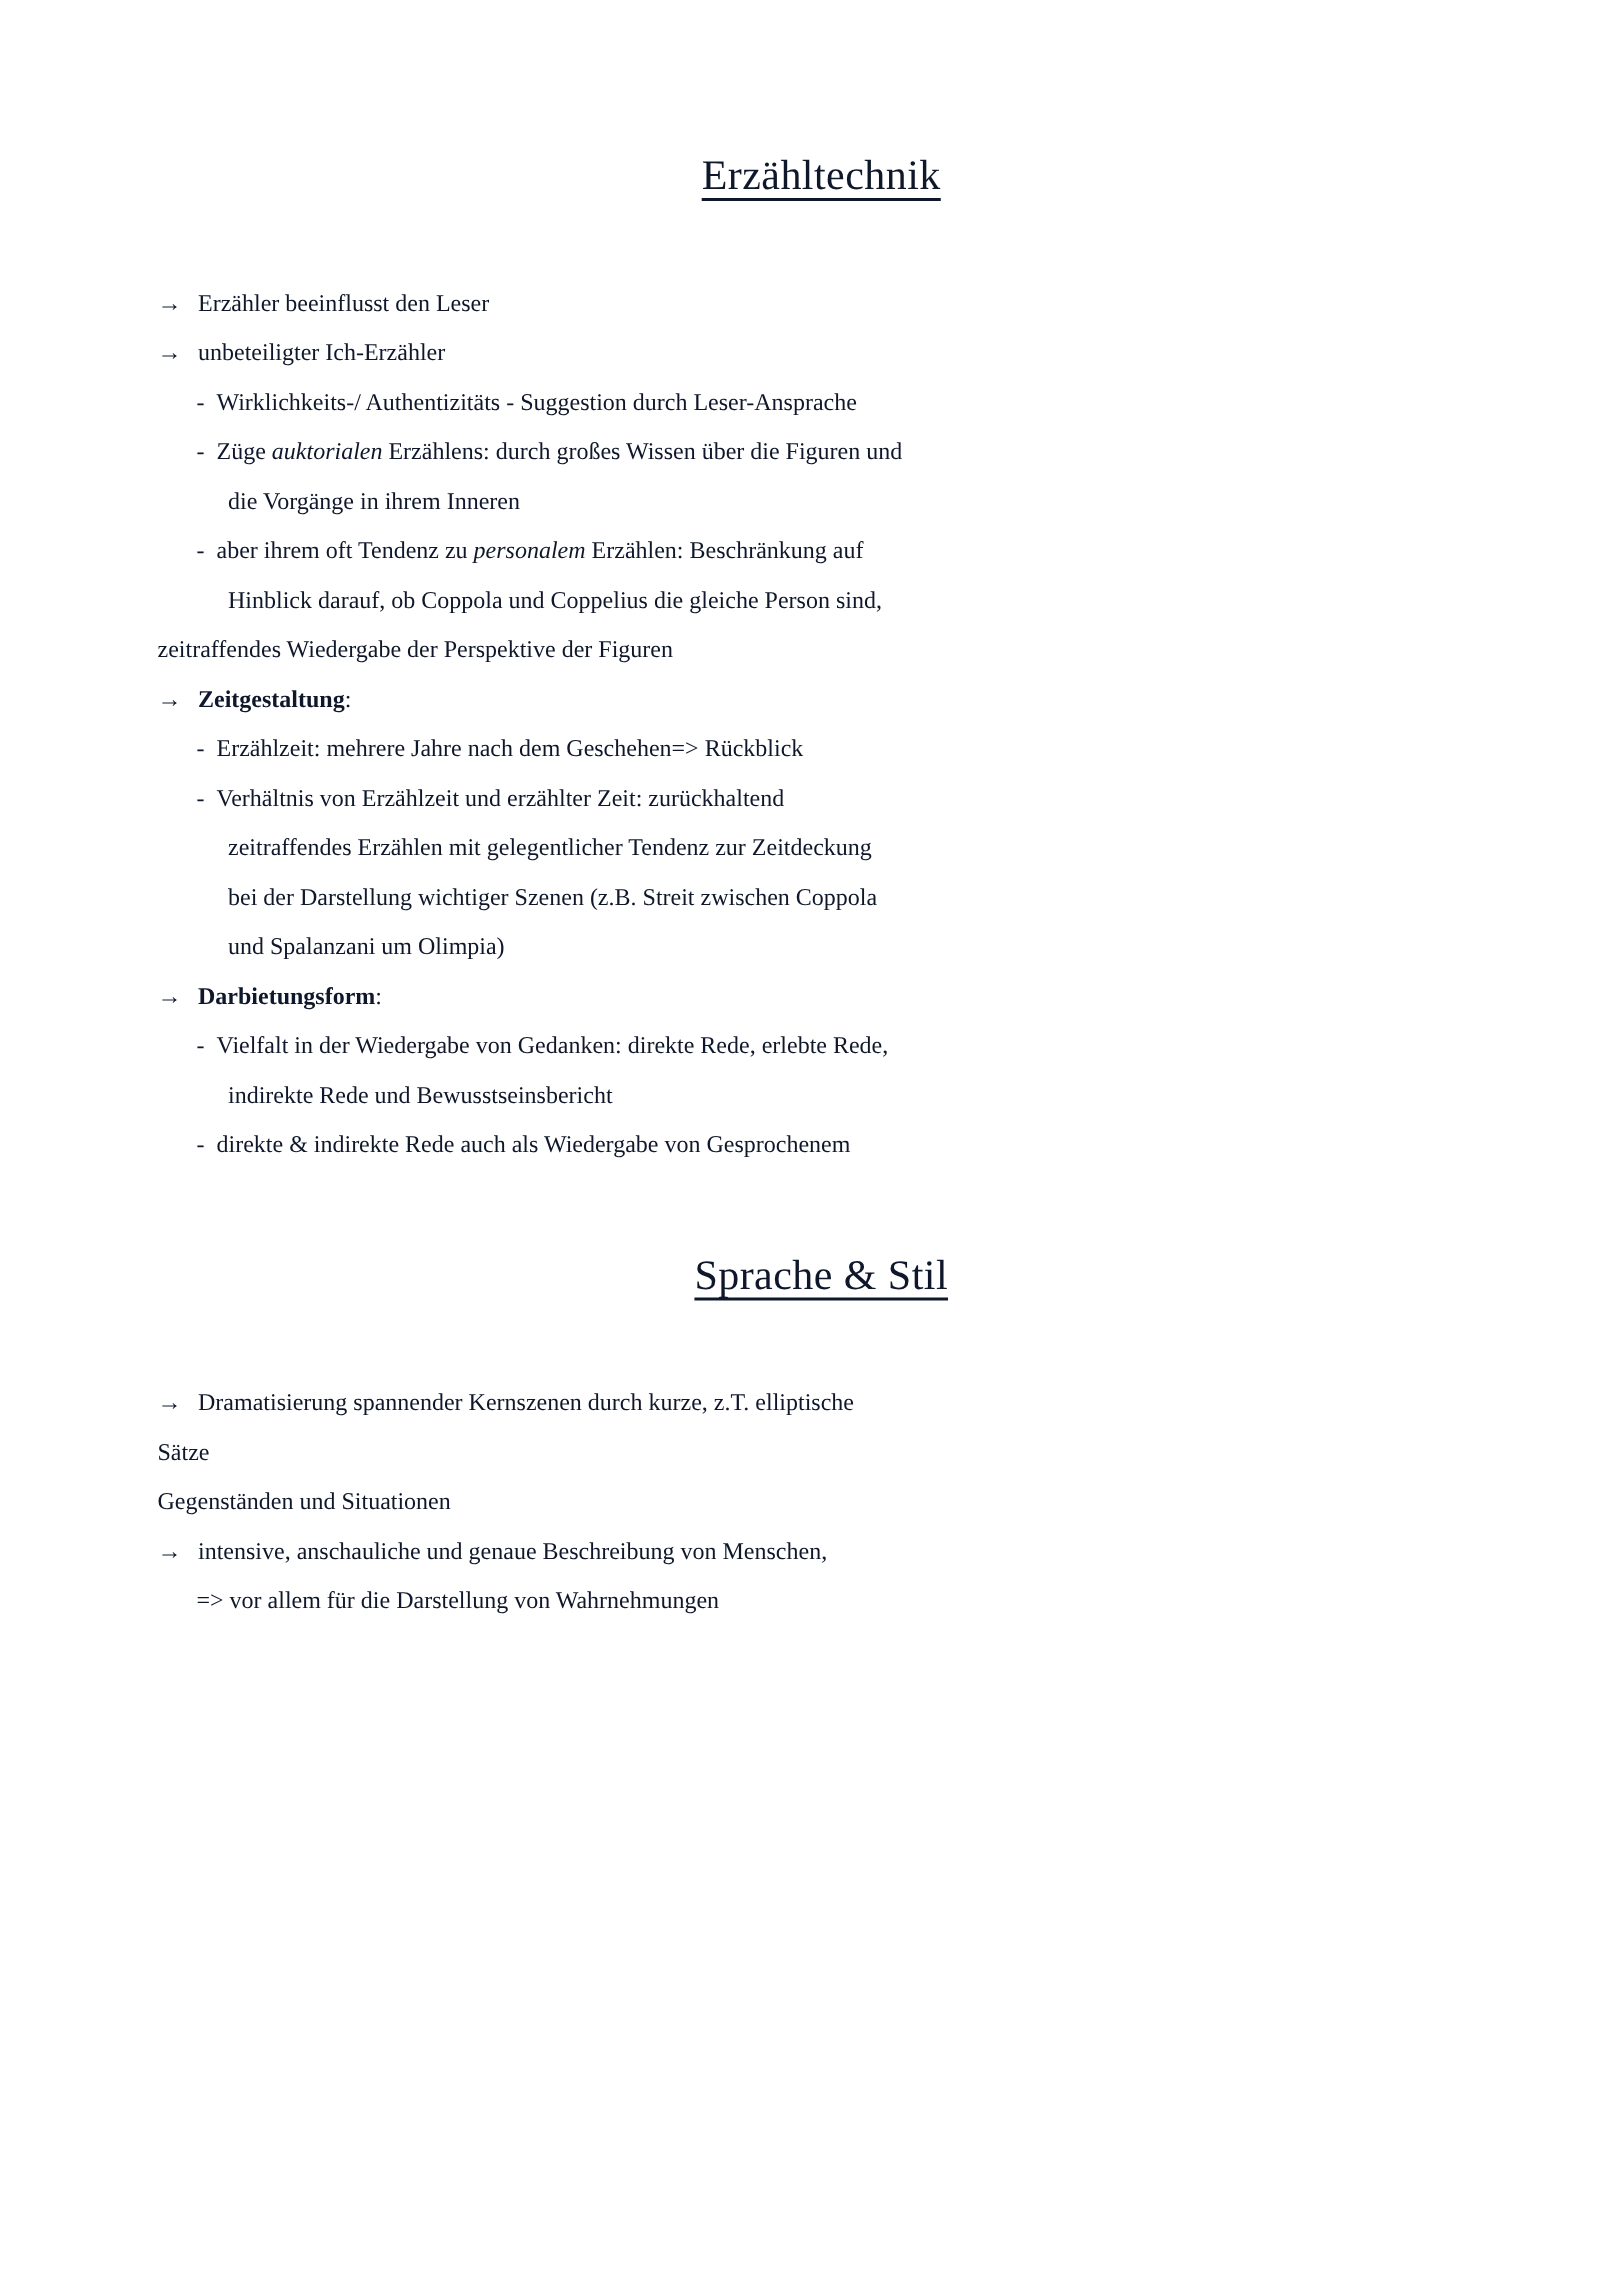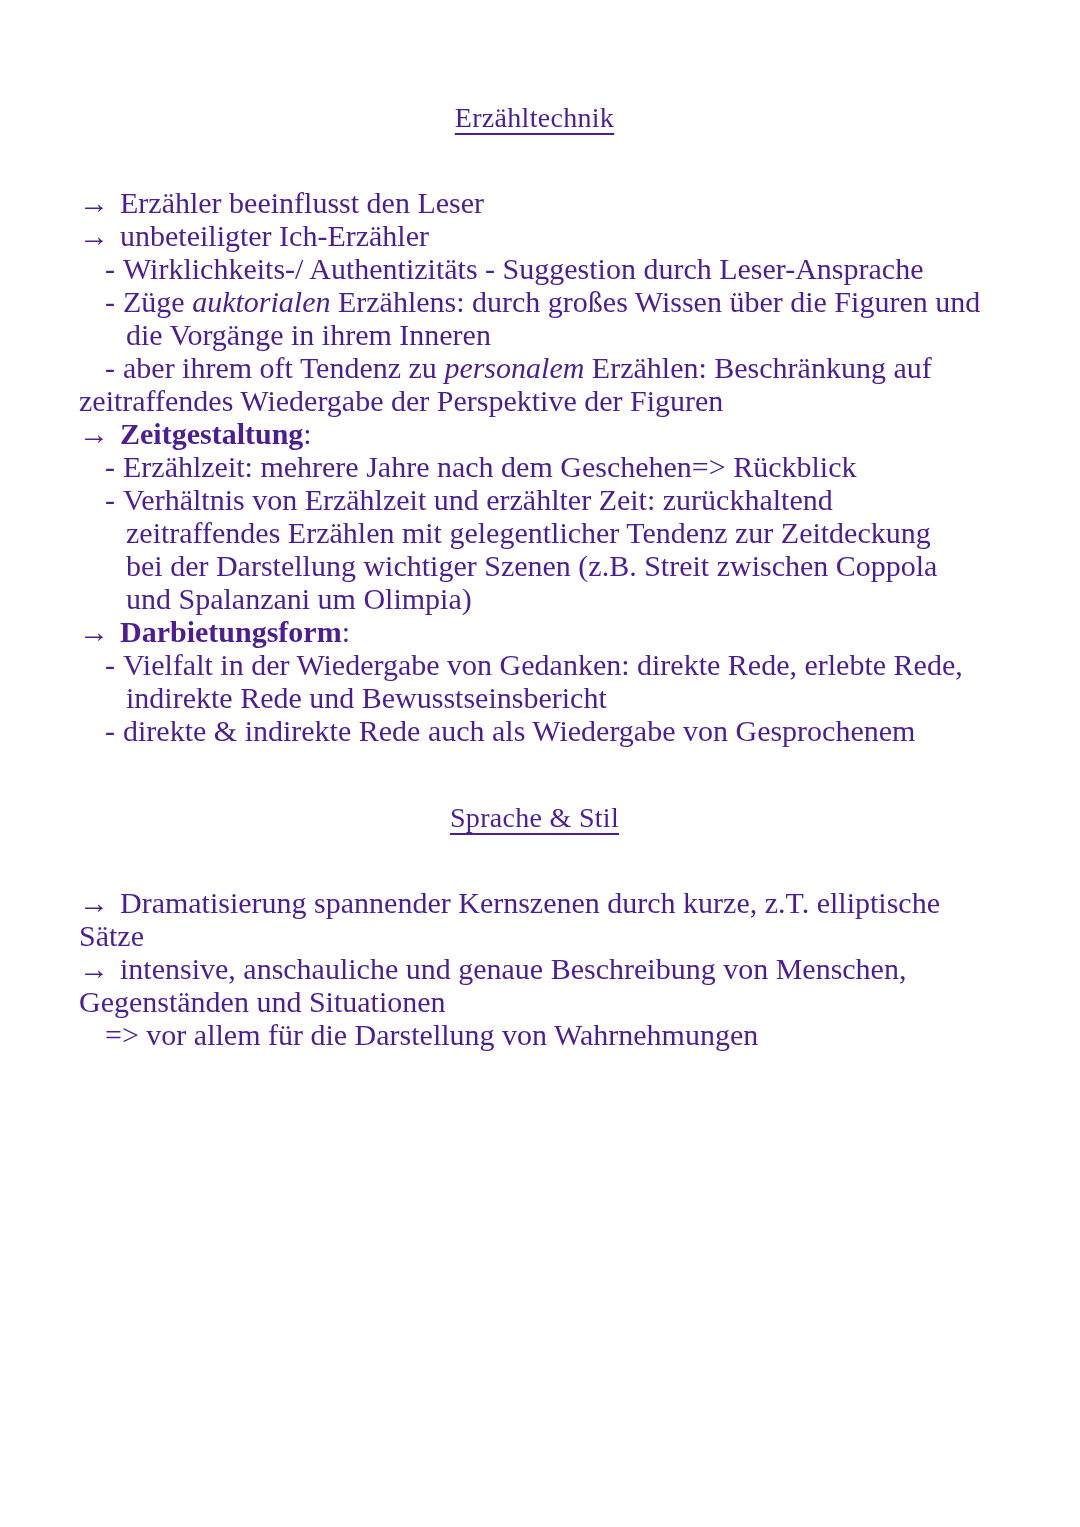--- a/index.html
+++ b/index.html
@@ -6,41 +6,41 @@
     margin: 0;
     padding: 0;
     background: #ffffff;
   }
   .page {
     position: relative;
     width: 1080px;
     height: 1127px;
     box-sizing: border-box;
     background: #ffffff;
-    color: #4c1d95;
+    color: #0f172a;
     font-family: "Liberation Serif", "DejaVu Serif", serif;
-    padding: 100px 90px 0 79px;
+    padding: 100px 90px 0 105px;
     overflow: hidden;
   }
   .doc-section + .doc-section {
     margin-top: 53px;
   }
   .sec-title {
     margin: 0 0 50px 0;
     font-size: 28px;
     line-height: 36px;
     font-weight: 400;
     text-align: center;
     text-decoration: underline;
     text-underline-offset: 6px;
     text-decoration-thickness: 1.5px;
     letter-spacing: 0.3px;
   }
   .line {
-    font-size: 30px;
+    font-size: 16px;
     line-height: 33px;
     white-space: nowrap;
   }
   .lvl0 { padding-left: 0; }
   .lvl1 { padding-left: 26px; }
   .lvl2 { padding-left: 47px; }
   .marker { display: inline-block; }
   .marker.arrow { margin-right: 11px; }
   .marker.dash  { margin-right: 8px; }
   .seg-i { font-style: italic; margin-top: 16px; }
@@ -51,33 +51,34 @@
 
 <div class="page">
     <section class="doc-section">
       <h1 class="sec-title">Erzähltechnik</h1>
       <div class="line lvl0"><span class="marker arrow">→</span><span class="seg seg-n">Erzähler beeinflusst den Leser</span></div>
       <div class="line lvl0"><span class="marker arrow">→</span><span class="seg seg-n">unbeteiligter Ich-Erzähler</span></div>
       <div class="line lvl1"><span class="marker dash">-</span><span class="seg seg-n">Wirklichkeits-/ Authentizitäts - Suggestion durch Leser-Ansprache</span></div>
       <div class="line lvl1"><span class="marker dash">-</span><span class="seg seg-n">Züge </span><span class="seg seg-i">auktorialen</span><span class="seg seg-n"> Erzählens: durch großes Wissen über die Figuren und</span></div>
       <div class="line lvl2"><span class="seg seg-n">die Vorgänge in ihrem Inneren</span></div>
       <div class="line lvl1"><span class="marker dash">-</span><span class="seg seg-n">aber ihrem oft Tendenz zu </span><span class="seg seg-i">personalem</span><span class="seg seg-n"> Erzählen: Beschränkung auf</span></div>
+      <div class="line lvl2"><span class="seg seg-n">Hinblick darauf, ob Coppola und Coppelius die gleiche Person sind,</span></div>
       <div class="line lvl0"><span class="seg seg-n">zeitraffendes Wiedergabe der Perspektive der Figuren</span></div>
       <div class="line lvl0"><span class="marker arrow">→</span><span class="seg seg-b">Zeitgestaltung</span><span class="seg seg-n">:</span></div>
       <div class="line lvl1"><span class="marker dash">-</span><span class="seg seg-n">Erzählzeit: mehrere Jahre nach dem Geschehen=&gt; Rückblick</span></div>
       <div class="line lvl1"><span class="marker dash">-</span><span class="seg seg-n">Verhältnis von Erzählzeit und erzählter Zeit: zurückhaltend</span></div>
       <div class="line lvl2"><span class="seg seg-n">zeitraffendes Erzählen mit gelegentlicher Tendenz zur Zeitdeckung</span></div>
       <div class="line lvl2"><span class="seg seg-n">bei der Darstellung wichtiger Szenen (z.B. Streit zwischen Coppola</span></div>
       <div class="line lvl2"><span class="seg seg-n">und Spalanzani um Olimpia)</span></div>
       <div class="line lvl0"><span class="marker arrow">→</span><span class="seg seg-b">Darbietungsform</span><span class="seg seg-n">:</span></div>
       <div class="line lvl1"><span class="marker dash">-</span><span class="seg seg-n">Vielfalt in der Wiedergabe von Gedanken: direkte Rede, erlebte Rede,</span></div>
       <div class="line lvl2"><span class="seg seg-n">indirekte Rede und Bewusstseinsbericht</span></div>
       <div class="line lvl1"><span class="marker dash">-</span><span class="seg seg-n">direkte &amp; indirekte Rede auch als Wiedergabe von Gesprochenem</span></div>
     </section>
     <section class="doc-section">
       <h1 class="sec-title">Sprache &amp; Stil</h1>
       <div class="line lvl0"><span class="marker arrow">→</span><span class="seg seg-n">Dramatisierung spannender Kernszenen durch kurze, z.T. elliptische</span></div>
       <div class="line lvl0"><span class="seg seg-n">Sätze</span></div>
+      <div class="line lvl0"><span class="seg seg-n">Gegenständen und Situationen</span></div>
       <div class="line lvl0"><span class="marker arrow">→</span><span class="seg seg-n">intensive, anschauliche und genaue Beschreibung von Menschen,</span></div>
-      <div class="line lvl0"><span class="seg seg-n">Gegenständen und Situationen</span></div>
       <div class="line lvl1"><span class="seg seg-n">=&gt; vor allem für die Darstellung von Wahrnehmungen</span></div>
     </section>
   </div>
 
 </body></html>

